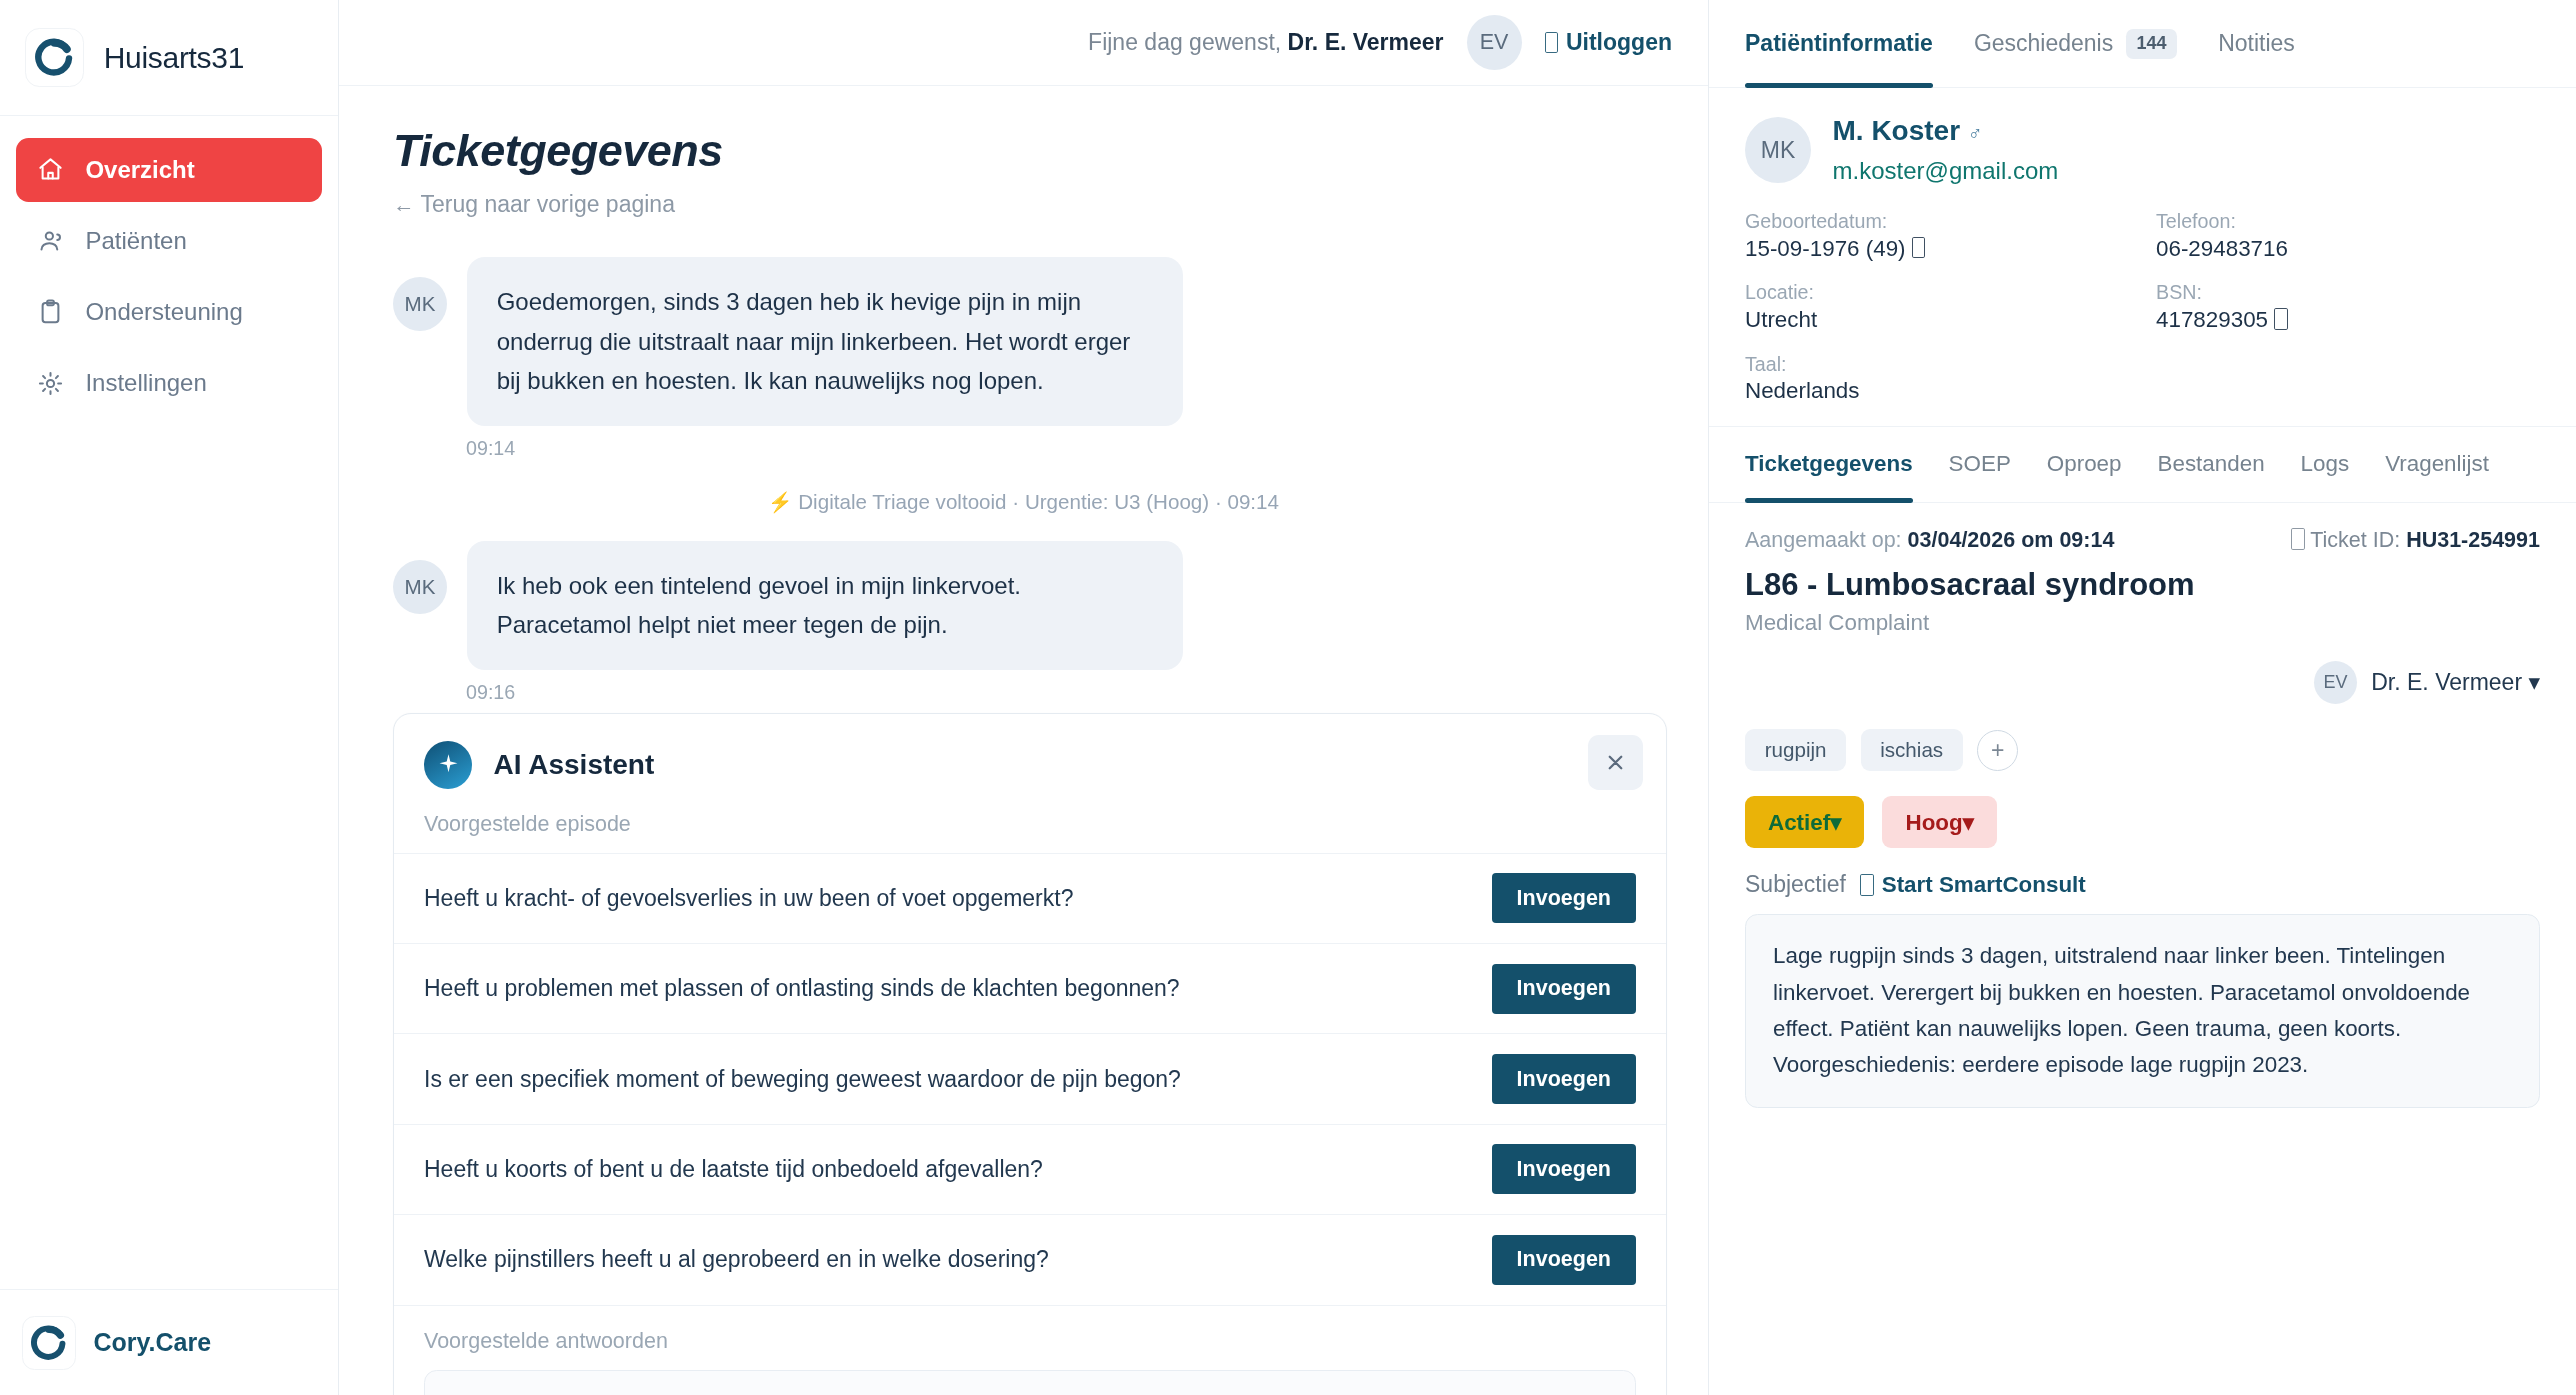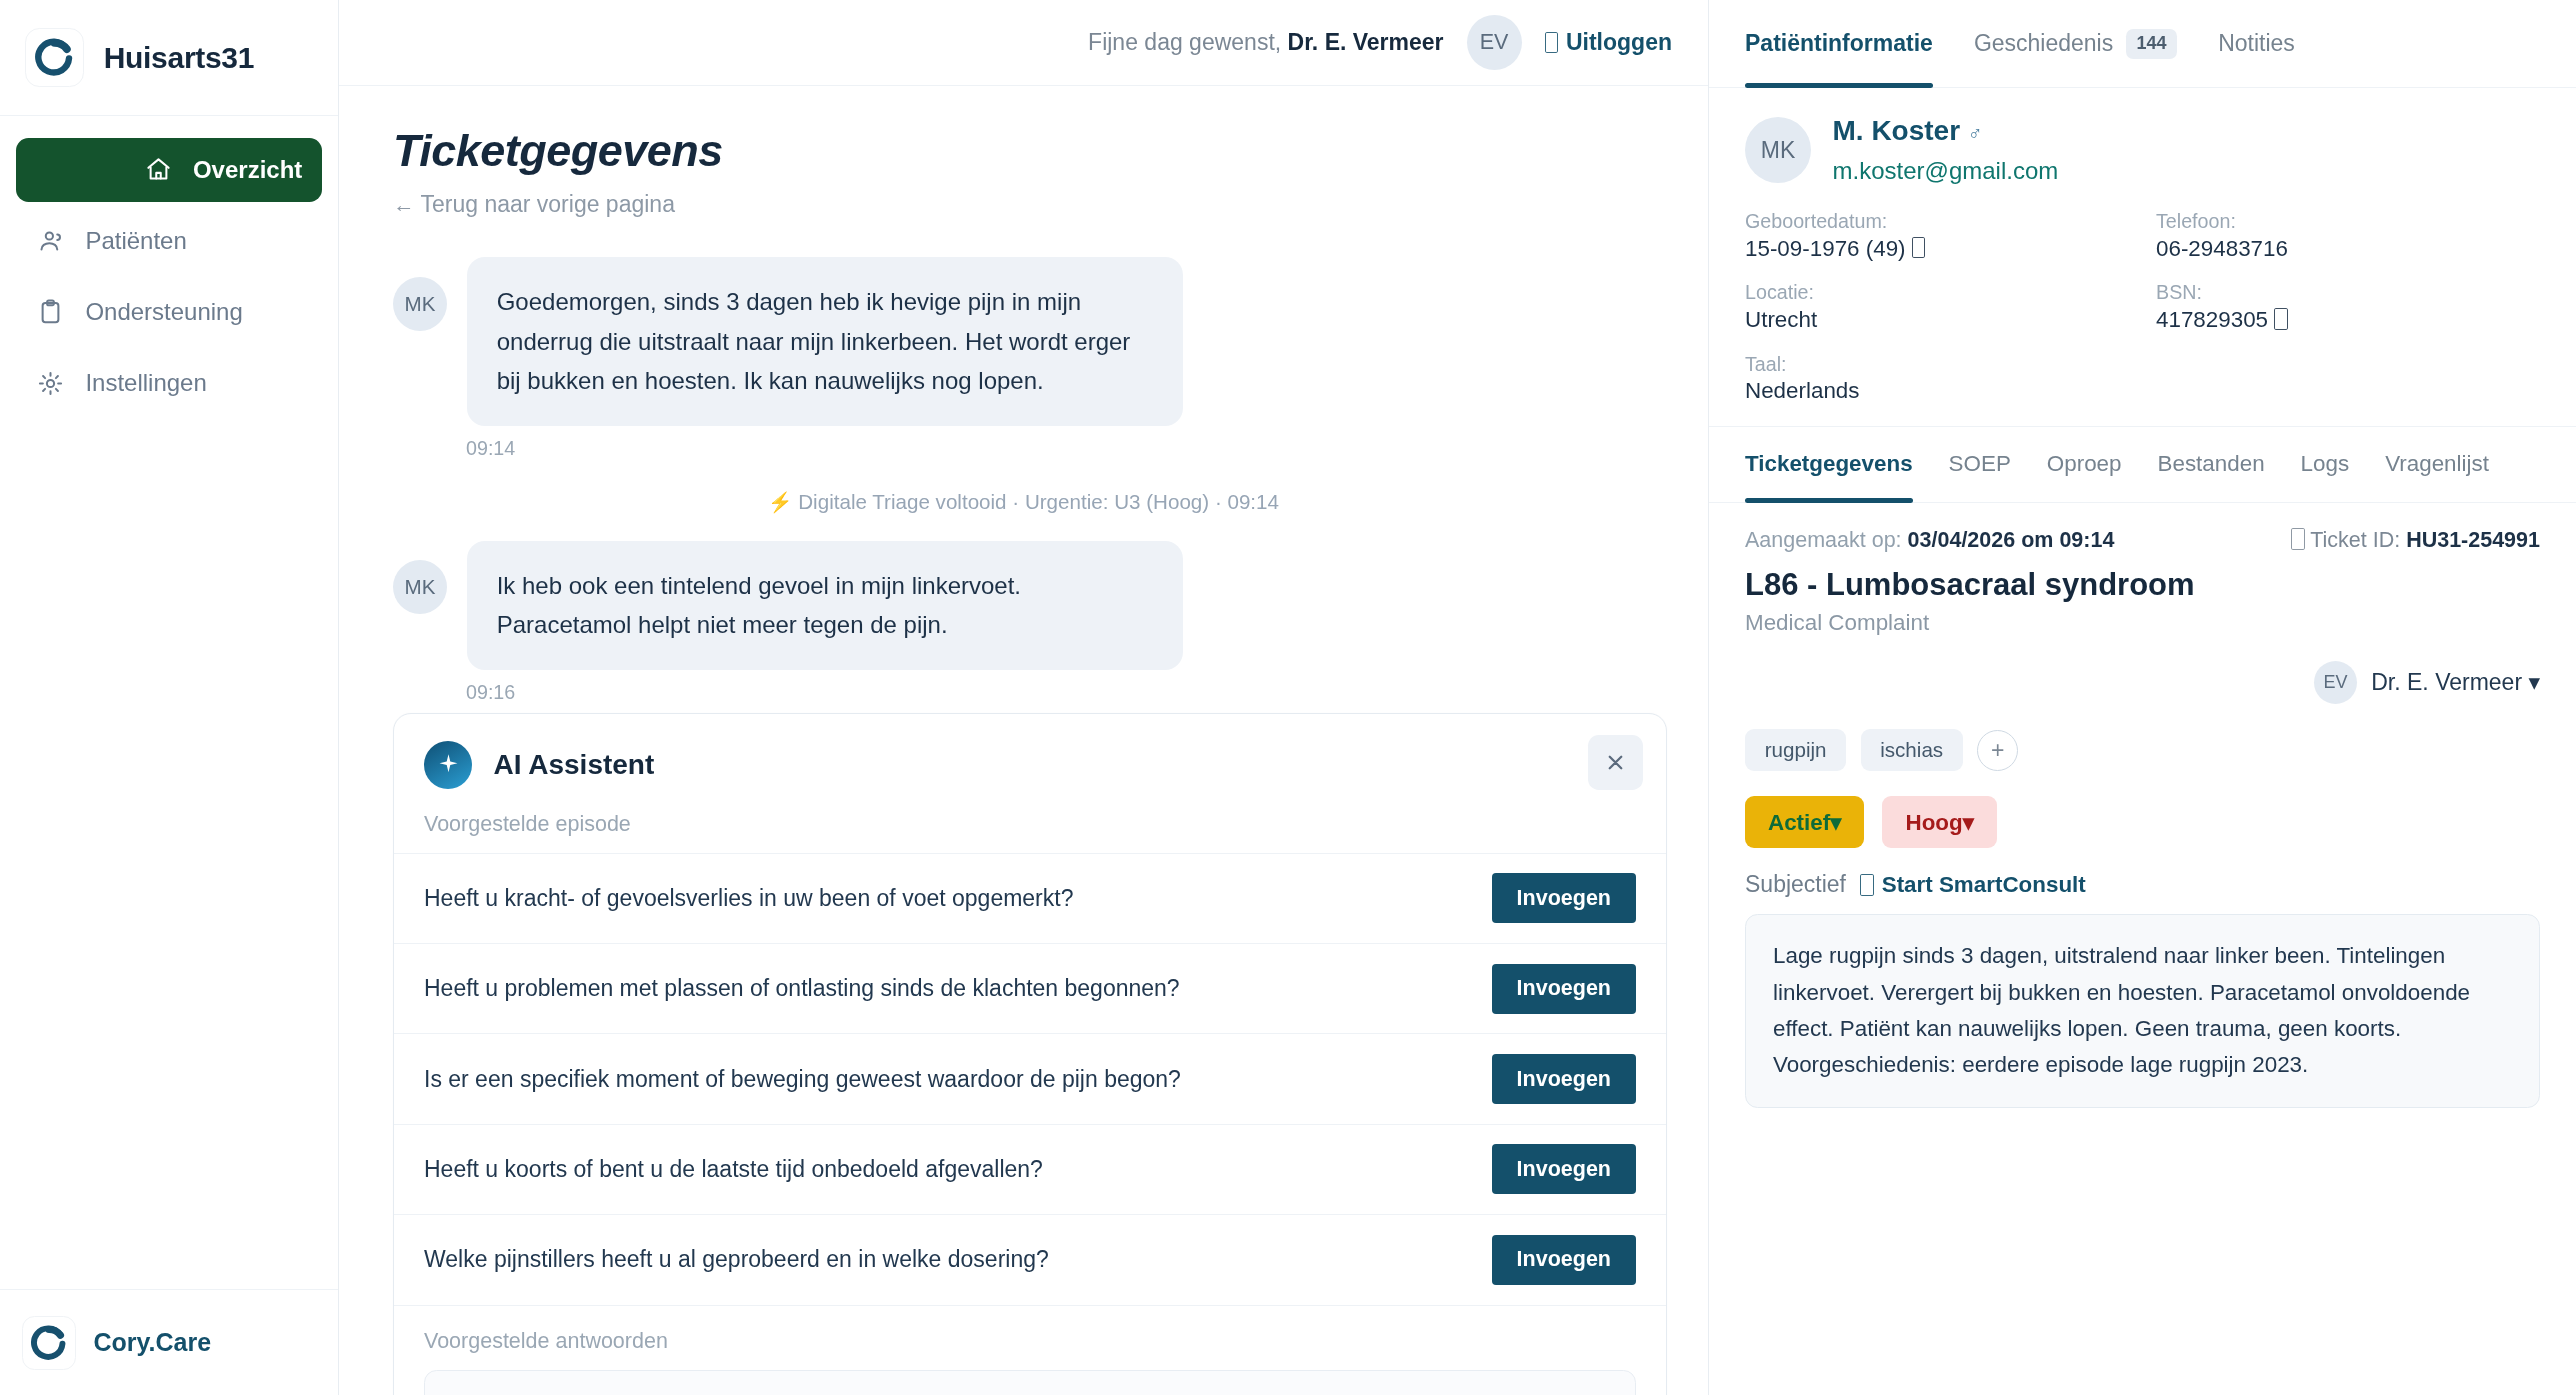--- a/index.html
+++ b/index.html
@@ -22,30 +22,30 @@
   .brand {
     height: 116px; display: flex; align-items: center;
     padding-left: 25px; gap: 19.7px;
     border-bottom: 1.8px solid #eef2f6;
   }
   .brand-logo {
     width: 59px; height: 59px; border-radius: 14.3px;
     background: #ffffff; border: 0.9px solid #f0f3f6;
     display: flex; align-items: center; justify-content: center;
   }
-  .brand-name { font-size: 30px; font-weight: bold; color: #16293d; letter-spacing: -0.3px;}
+  .brand-name { font-size: 30px; font-weight: normal; color: #16293d; letter-spacing: -0.3px;}
 
   .nav { padding: 21.5px 16px 0 16px; flex: 1; }
   .nav-item {
     display: flex; align-items: center; gap: 19.7px;
     height: 64px; padding: 0 19.7px; border-radius: 12.5px;
     margin-bottom: 7.2px; color: #6b7a8c; font-size: 24px;
     cursor: pointer;
   }
-  .nav-item.active { background: #14532d; color: #ffffff; font-weight: bold; justify-content: flex-end; }
+  .nav-item.active { background: #ef4444; color: #ffffff; font-weight: bold; }
   .nav-icon { width: 30px; height: 30px; display:flex; align-items:center; justify-content:center; flex:0 0 30px;}
 
   .brand-footer {
     height: 106px; border-top: 1.8px solid #eef2f6;
     display: flex; align-items: center; padding-left: 21.5px; gap: 18px;
   }
   .brand-footer .brand-logo { width: 54px; height: 54px; border-radius: 12.5px;}
   .brand-footer-name { font-size: 25px; font-weight: bold; color: #14506b; }
 
   

